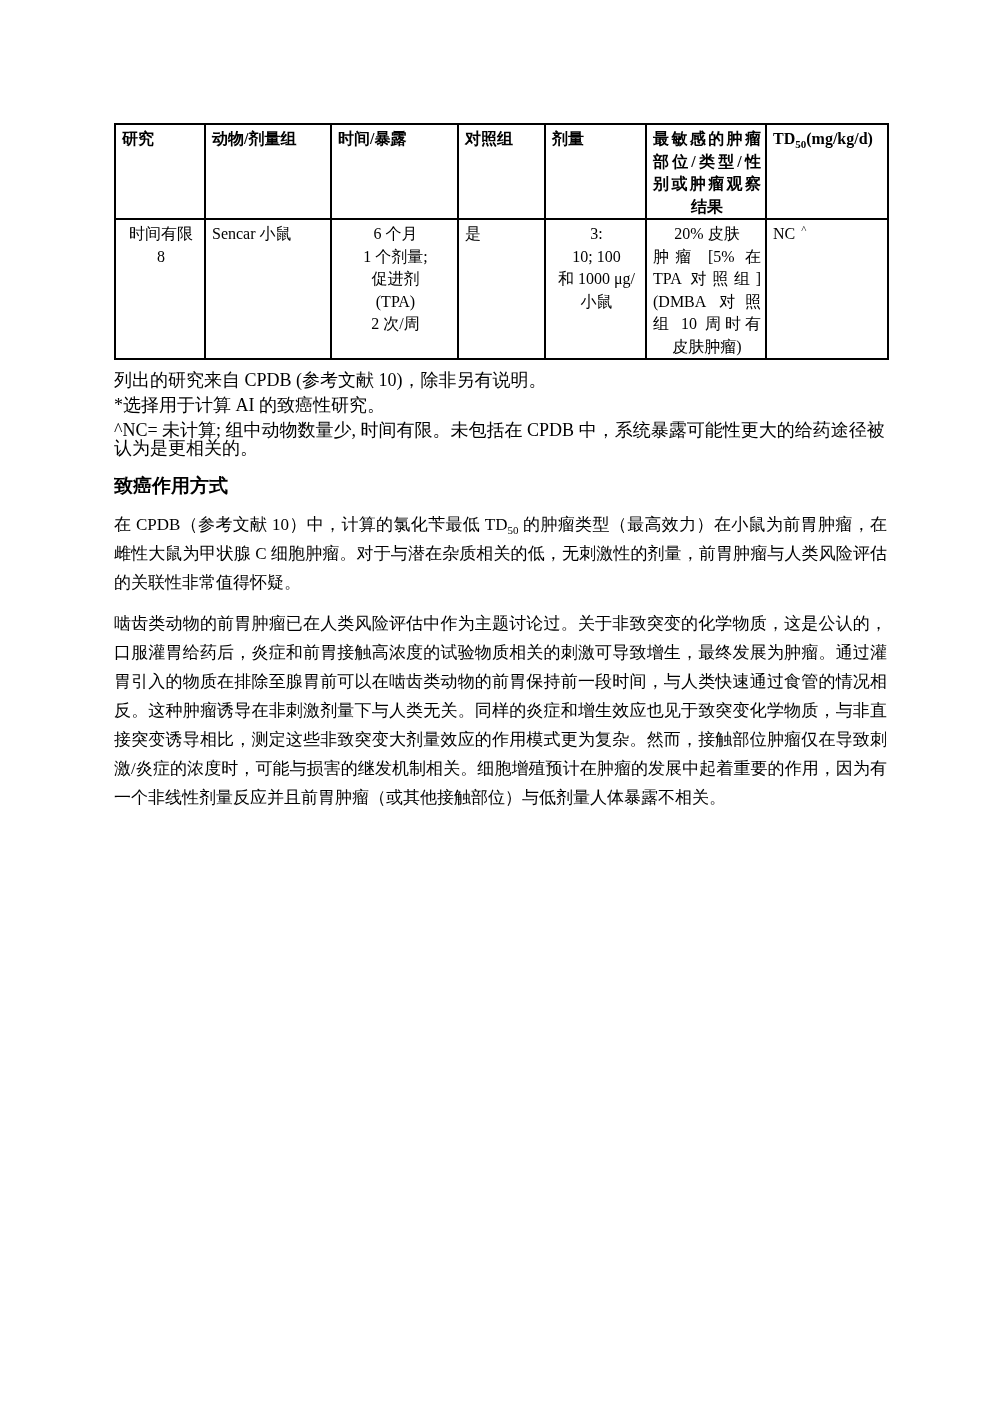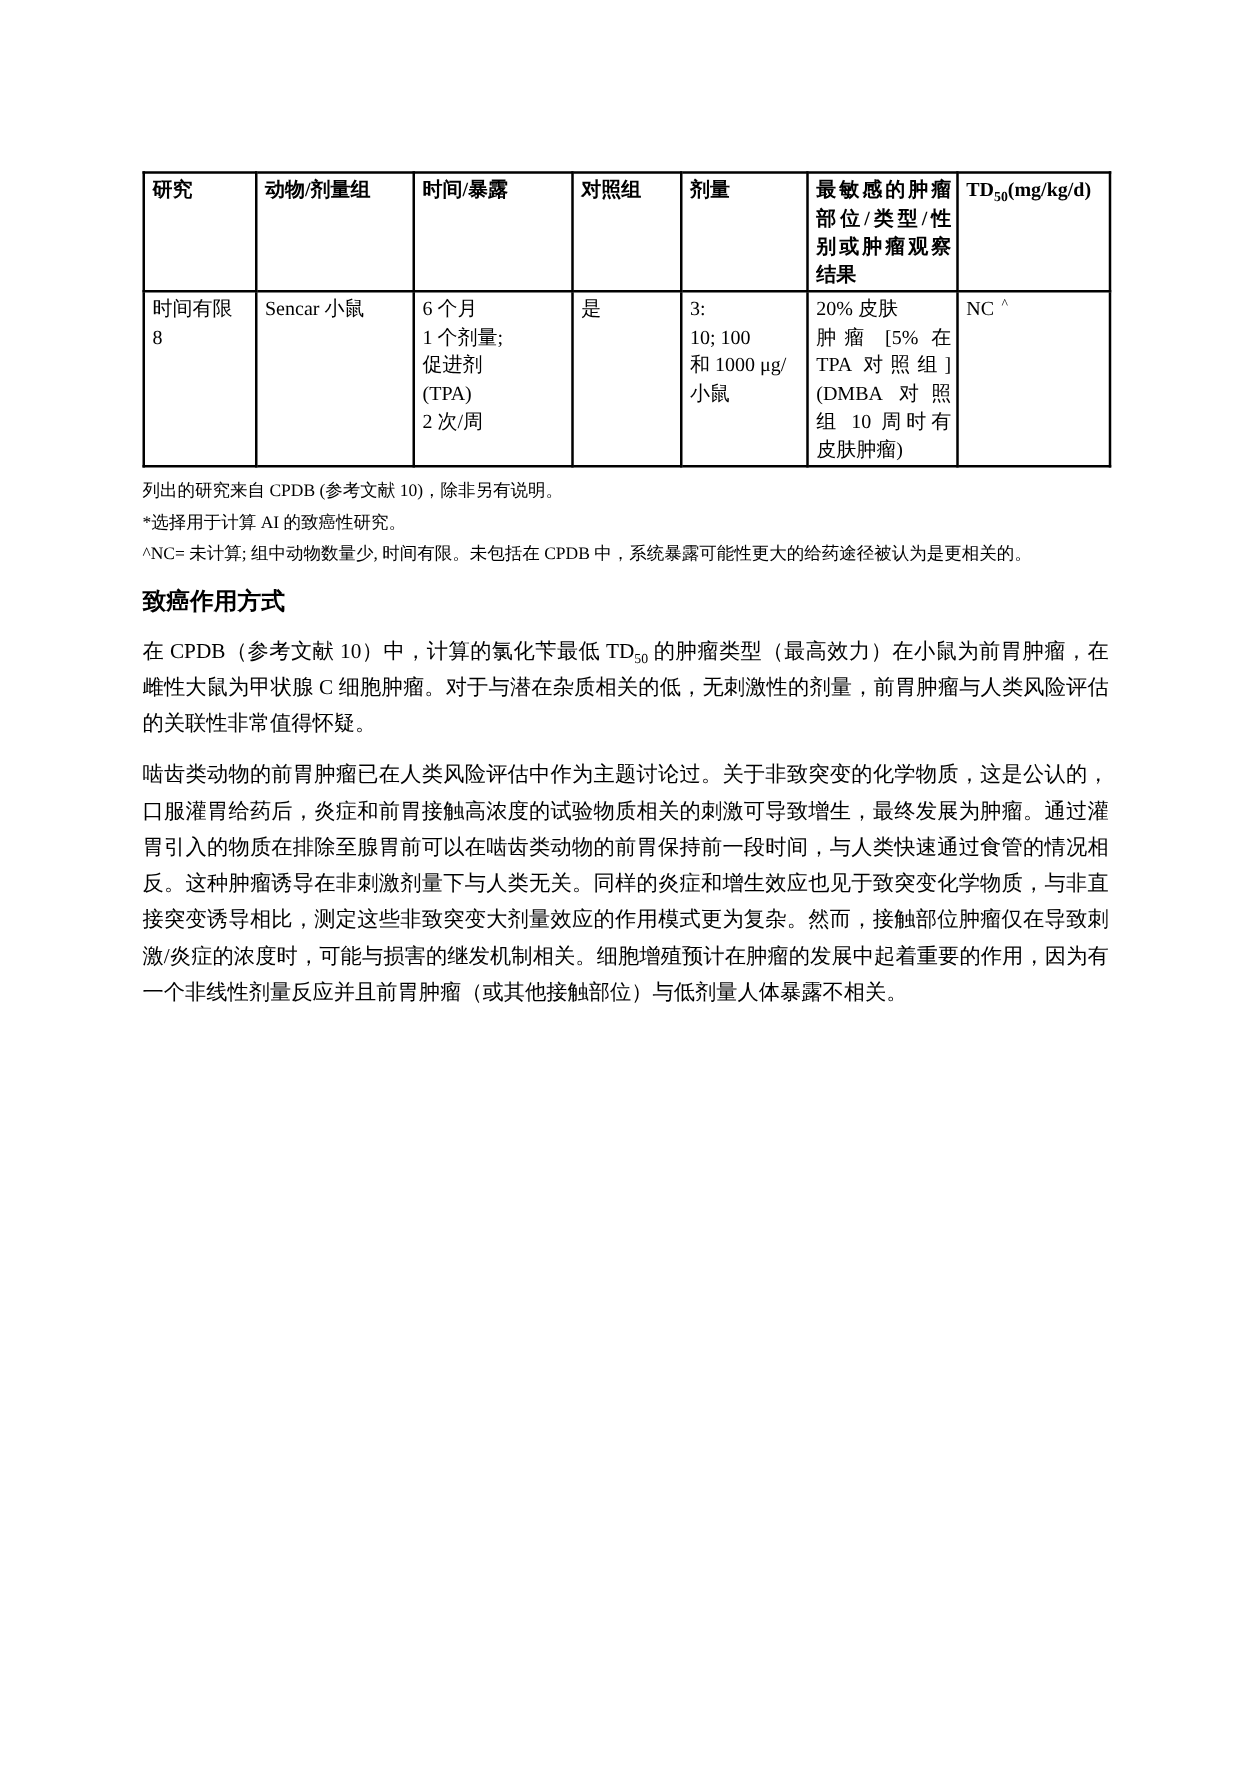--- a/index.html
+++ b/index.html
@@ -10,21 +10,21 @@
   body {
     position: relative;
     width: 1000px;
     height: 1415px;
     color: #000000;
     font-family: "Liberation Serif", "DejaVu Serif", serif;
   }
   .page {
     position: absolute;
     left: 114px;
-    top: 137px;
+    top: 123px;
     width: 773px;
   }
 
   
   table.tbl {
     border-collapse: collapse;
     table-layout: fixed;
     width: 773px;
   }
   .tbl th, .tbl td {
@@ -39,41 +39,41 @@
   }
   .tbl thead th {
     font-weight: bold;
     height: 92px;
   }
   .tbl tbody td {
     height: 136px;
     font-weight: normal;
   }
   .vmid { vertical-align: middle; }
-  .cl { margin: 0; }
+  .cl { margin: 0; text-align: center; }
   .stretch {
     text-align: justify;
     text-align-last: justify;
   }
   .nowrap { white-space: nowrap; }
   sub.small {
     font-size: 11px;
     line-height: 0;
   }
   sup.caret {
     font-size: 11px;
     line-height: 0;
     margin-left: 6px;
   }
 
   
   .notes { margin-top: 11px; }
   .note {
     margin: 0 0 7px 0;
-    font-size: 14px;
+    font-size: 18px;
     line-height: 18px;
     font-family: Liberation Serif, serif;
   }
 
   
   .heading {
     margin: 17px 0 0 0;
     font-size: 19px;
     line-height: 24px;
     font-weight: bold;

